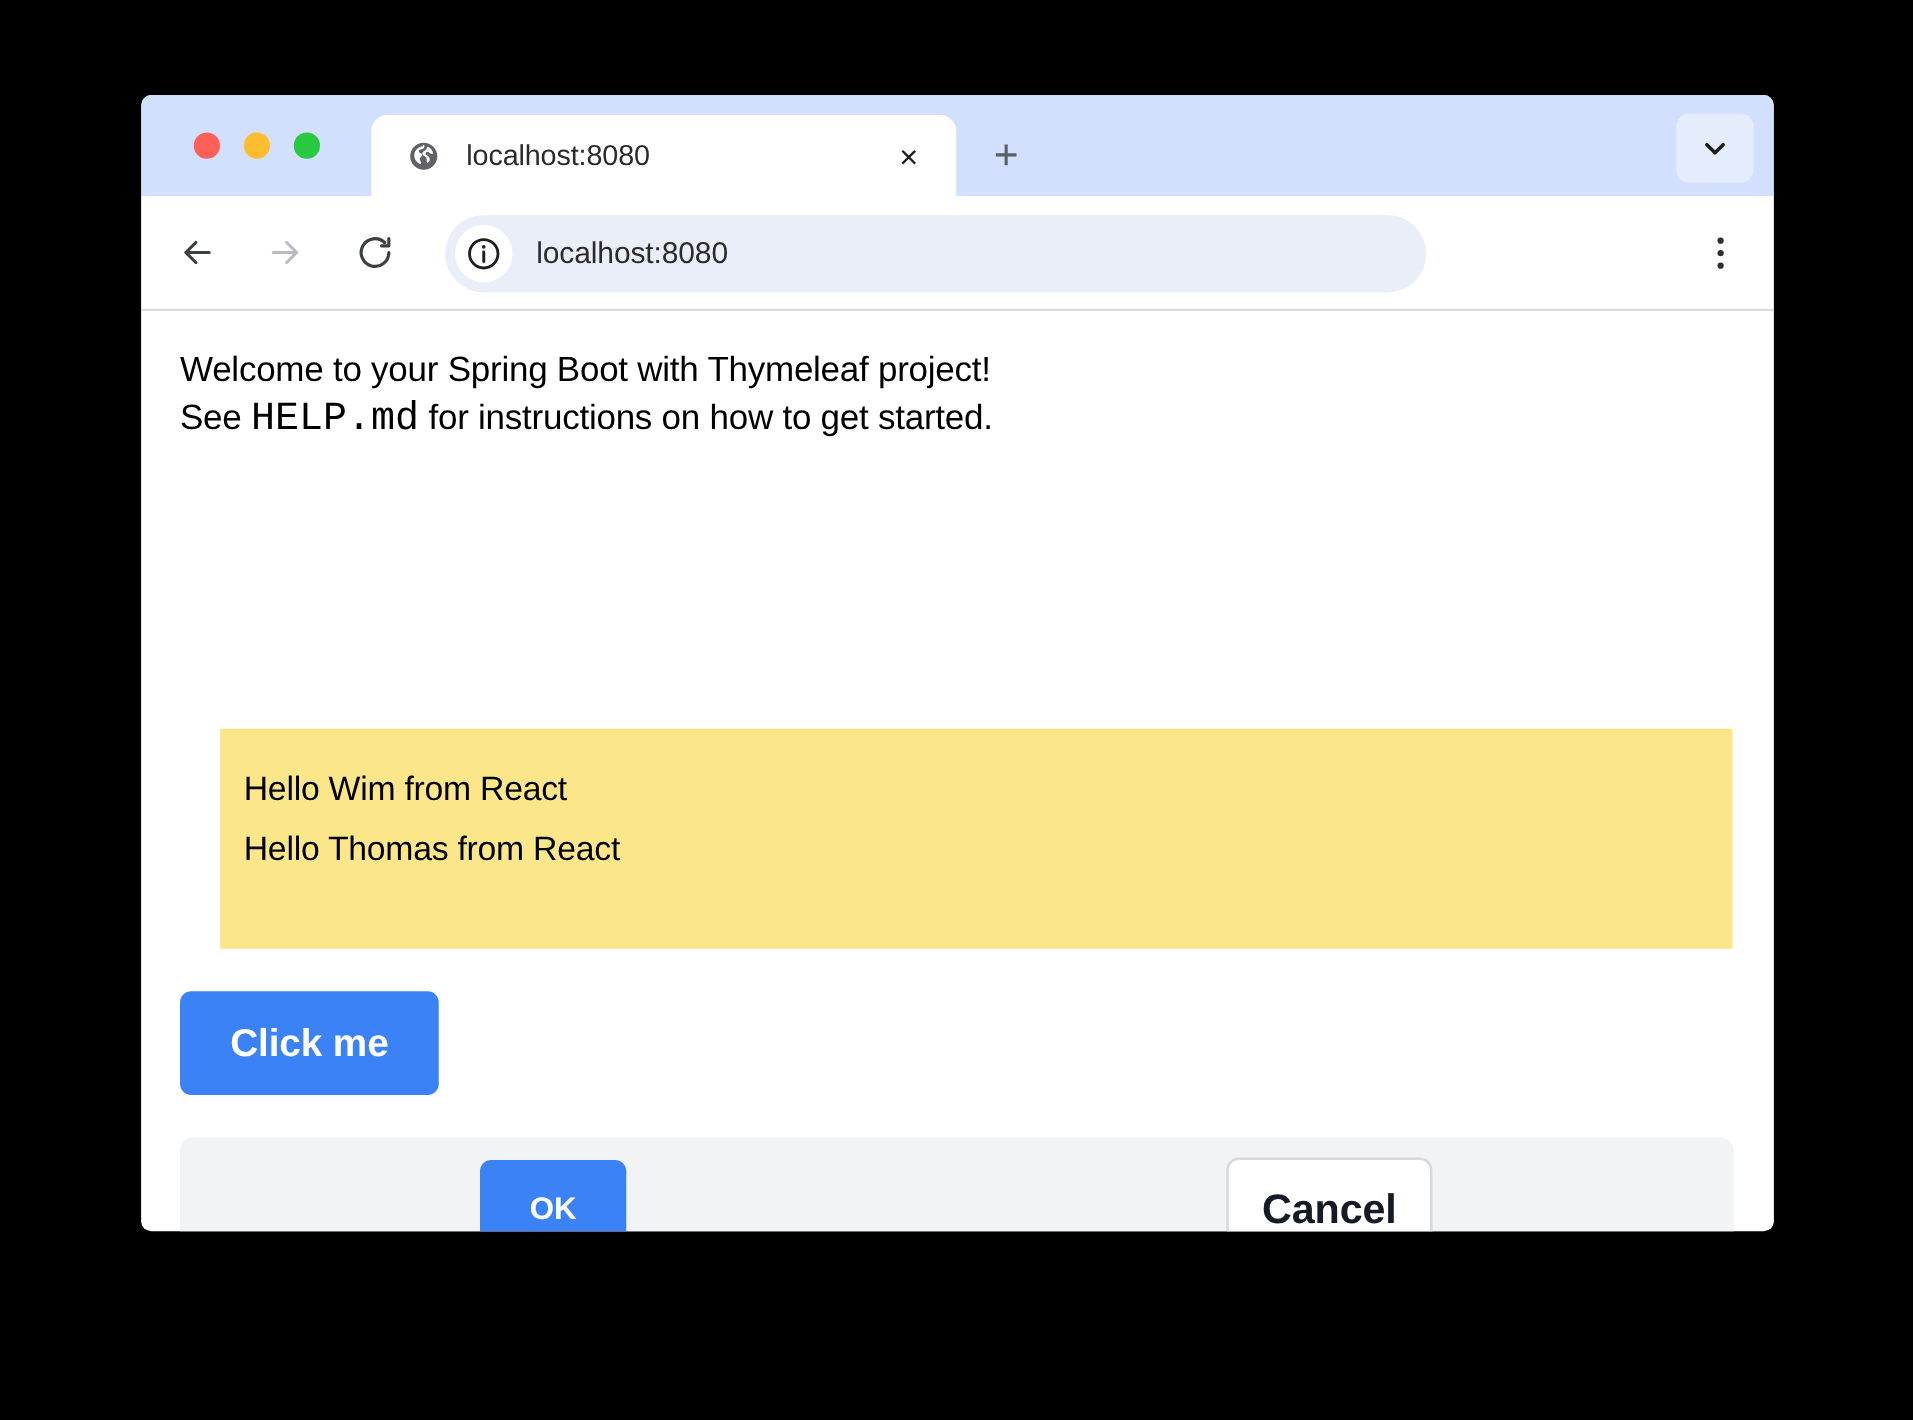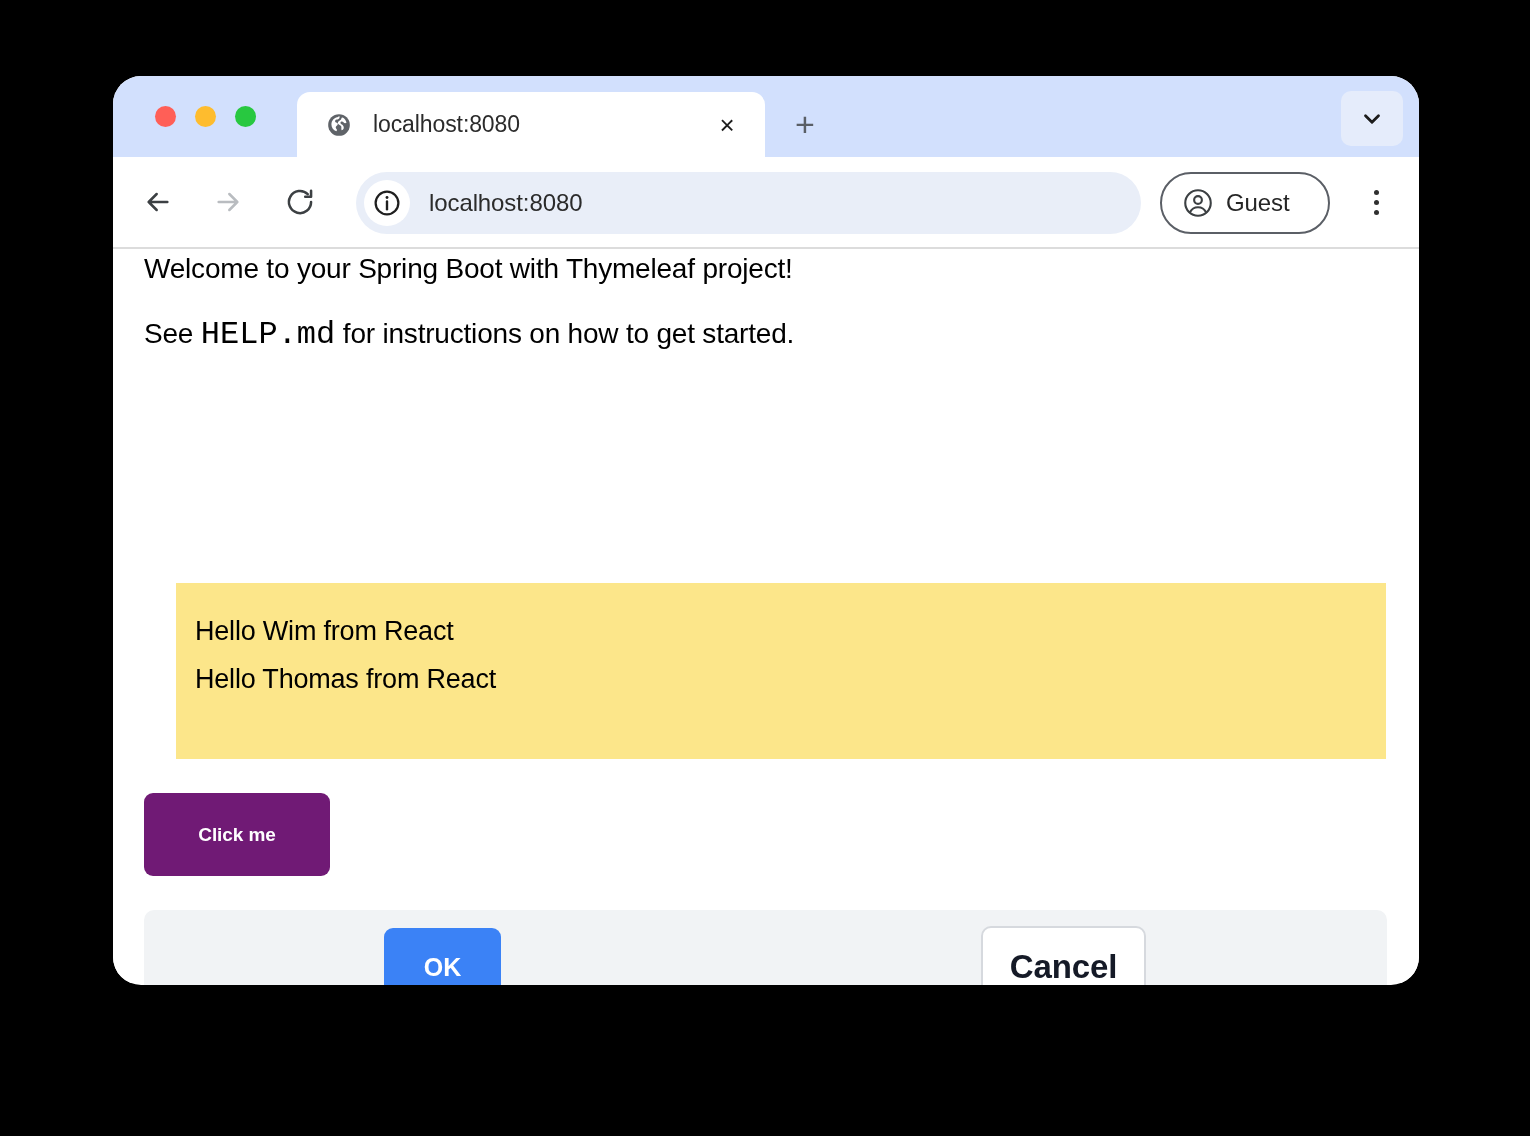--- a/index.html
+++ b/index.html
@@ -13,21 +13,21 @@
   }
 
   
   #browser-window {
     position: absolute;
     left: 113px;
     top: 76px;
     width: 1306px;
     height: 909px;
     background: #ffffff;
-    border-radius: 28px;
+    border-radius: 8px;
     overflow: hidden;
   }
 
   
   #tab-strip {
     position: relative;
     height: 81px;
     background: #d2e0fd;
   }
 
@@ -217,21 +217,21 @@
   }
 
   .welcome-line {
     position: absolute;
     left: 31px;
     font-size: 28px;
     color: #000000;
     white-space: nowrap;
     letter-spacing: -0.2px;
   }
-  #welcome-line-1 { top: 4px; }
+  #welcome-line-1 { top: 31px; }
   #welcome-line-2 { top: 67px; }
   #welcome-line-2 code {
     font-family: "Liberation Mono", monospace;
     font-size: 32px;
     letter-spacing: 0;
   }
 
   #greeting-box {
     position: absolute;
     left: 63px;
@@ -246,28 +246,28 @@
     color: #000000;
     line-height: 48px;
     letter-spacing: -0.2px;
     white-space: nowrap;
   }
 
   #click-me-button {
     position: absolute;
     left: 31px;
     top: 544px;
-    width: 186px;
+    width: 207px;
     height: 83px;
-    background: #701a75;
+    background: #3b82f6;
     border: none;
     border-radius: 9px;
     color: #ffffff;
     font-family: "Liberation Sans", sans-serif;
-    font-size: 19px;
+    font-size: 31px;
     font-weight: bold;
     letter-spacing: -0.1px;
     cursor: pointer;
   }
 
   #action-bar {
     position: absolute;
     left: 31px;
     top: 661px;
     width: 1243px;
@@ -363,28 +363,20 @@
       <div id="site-info-button">
         <svg width="30" height="30" viewBox="0 0 24 24">
           <circle cx="12" cy="12" r="9.1" fill="none" stroke="#1f1f1f" stroke-width="1.8"></circle>
           <circle cx="12" cy="7.6" r="1.15" fill="#1f1f1f"></circle>
           <path d="M12 10.8v6.2" fill="none" stroke="#1f1f1f" stroke-width="1.9" stroke-linecap="round"></path>
         </svg>
       </div>
       <span id="omnibox-url" title="Search Google or type a URL">localhost:8080</span>
     </div>
 
-    <div id="profile-pill">
-      <svg id="profile-avatar-icon" viewBox="0 0 24 24">
-        <circle cx="12" cy="12" r="10.2" fill="none" stroke="#3c4043" stroke-width="1.7"></circle>
-        <circle cx="12" cy="9.6" r="3.1" fill="none" stroke="#3c4043" stroke-width="1.7"></circle>
-        <path d="M5.6 19.4a7.1 7.1 0 0 1 12.8 0" fill="none" stroke="#3c4043" stroke-width="1.7" stroke-linecap="round"></path>
-      </svg>
-      <span id="profile-label">Guest</span>
-    </div>
 
     <div id="browser-menu-button">
       <i></i>
       <i></i>
       <i></i>
     </div>
   </div>
 
   <div id="page-content">
 

